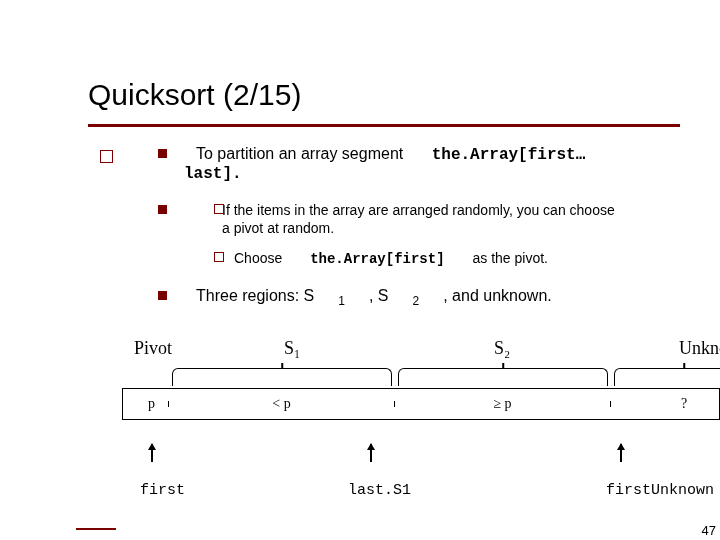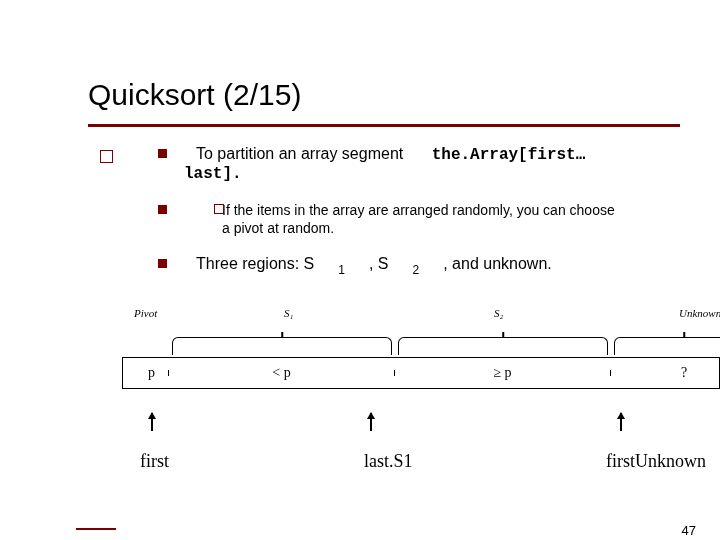--- a/index.html
+++ b/index.html
@@ -61,22 +61,21 @@
 
   .diagram {
     margin: 8px 0 0 34px;
     width: 622px;
     position: relative;
   }
   .dia-labels-top {
     position: relative;
     height: 18px;
     font-family: "Times New Roman", serif;
-    font-size: 11px;
-    font-style: italic;
+    font-size: 18px;
   }
   .dia-labels-top span { position: absolute; }
   .brace-row { position: relative; height: 20px; }
   .brace {
     position: absolute;
     top: 0;
     height: 18px;
     border-top: 1.5px solid #000;
     border-left: 1.5px solid #000;
     border-right: 1.5px solid #000;
@@ -120,28 +119,28 @@
     content: "";
     position: absolute;
     top: -1px; left: -3.5px;
     border-left: 4px solid transparent;
     border-right: 4px solid transparent;
     border-bottom: 7px solid #000;
   }
   .dia-labels-bot {
     position: relative;
     height: 18px;
-    font-family: Liberation Serif, serif;
-    font-size: 18px;
+    font-family: Liberation Mono, monospace;
+    font-size: 15px;
   }
   .dia-labels-bot span { position: absolute; }
 
   .page-num {
     position: absolute;
-    right: 36px;
+    right: 16px;
     bottom: 14px;
     font-size: 13px;
   }
   .footer-rule {
     position: absolute;
     left: 40px;
     bottom: 22px;
     width: 40px;
     height: 2px;
     background: #7a0000;
@@ -156,20 +155,23 @@
 
   <ul class="lvl1">
     <li>
       <ul class="lvl2">
         <li>
           <span>To partition an array segment </span><span class="code">the.Array[first…last].</span>
         </li>
         <li>
           <ul class="lvl3">
             <li>If the items in the array are arranged randomly, you can choose a pivot at random.</li>
+            <li>
+              <span>Choose </span><span class="code">the.Array[first]</span><span> as the pivot.</span>
+            </li>
           </ul>
         </li>
         <li>
           <span>Three regions: S</span><span class="sub">1</span><span>, S</span><span class="sub">2</span><span>, and unknown.</span>
         </li>
       </ul>
     </li>
   </ul>
 
   <div class="diagram">
@@ -191,21 +193,21 @@
       <div class="seg" style="left:476px; width:146px">?</div>
     </div>
     <div class="arrow-row">
       <div class="arrow" style="left:17px"></div>
       <div class="arrow" style="left:236px"></div>
       <div class="arrow" style="left:486px"></div>
       <div class="arrow" style="left:608px"></div>
     </div>
     <div class="dia-labels-bot">
       <span style="left:6px">first</span>
-      <span style="left:230px">last.S1</span>
+      <span style="left:214px">last.S1</span>
       <span style="left:472px">firstUnknown</span>
       <span style="left:604px">last</span>
     </div>
   </div>
 </div>
 
 <div class="footer-rule"></div>
 <div class="page-num">47</div>
 
 </body></html>

